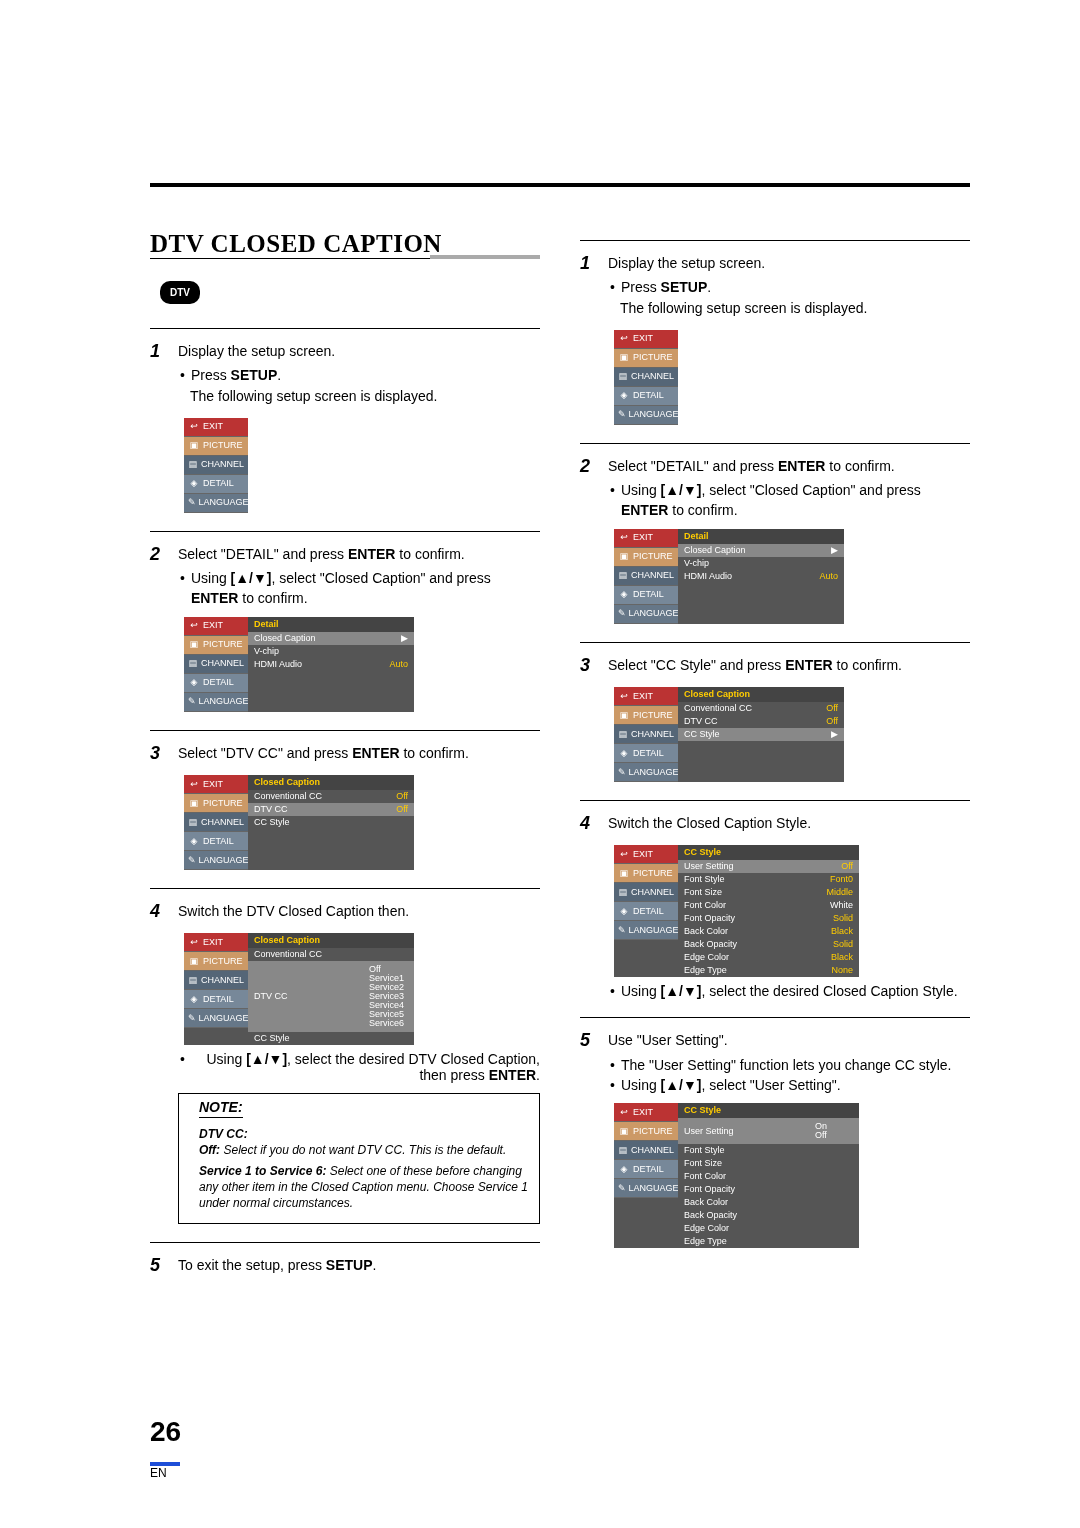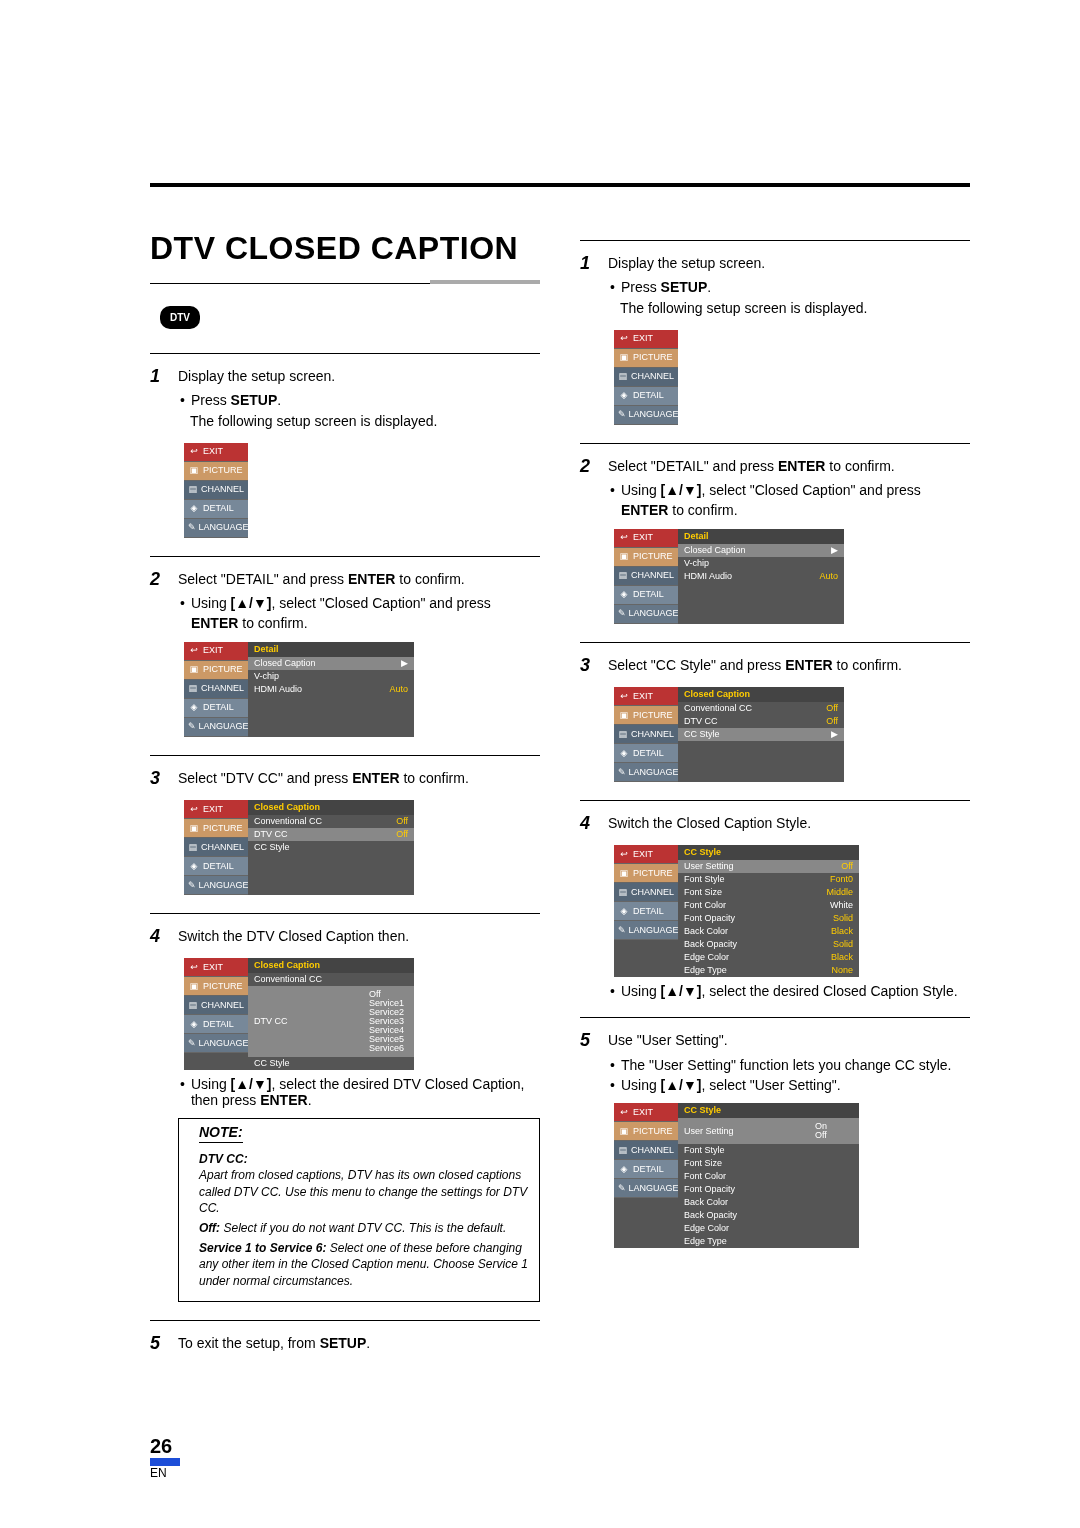--- a/index.html
+++ b/index.html
@@ -15,25 +15,25 @@
   .page {
     padding: 230px 110px 60px 150px;
     display: flex;
     gap: 40px;
   }
   .col {
     flex: 1;
     min-width: 0;
   }
   .section-title {
-    font-family: Liberation Sans, sans-serif;
+    font-family: Liberation Serif, serif;
     font-weight: 700;
-    font-size: 32px;
+    font-size: 25px;
     letter-spacing: 0.5px;
-    padding-bottom: 16px;
+    padding-bottom: 0;
     border-bottom: 1px solid #000;
     position: relative;
     margin-bottom: 14px;
   }
   .section-title::after {
     content: "";
     position: absolute;
     right: 0;
     bottom: -1px;
     height: 4px;
@@ -175,27 +175,27 @@
   .note-box .sub { font-weight:700; font-size:12px; margin-top:4px;}
   .note-box p { margin-bottom:4px; }
 
   .page-num {
     position: absolute;
     bottom: 48px;
     left: 150px;
     font-size: 11px;
   }
   .page-num .big {
-    font-size: 20px;
+    font-size: 28px;
     font-weight: 900;
     display: block;
-    border-bottom: 8px solid #1d4ed8;
+    border-bottom: 4px solid #1d4ed8;
     width: 30px;
     line-height: 1;
-    padding-bottom:2px;
+    padding-bottom:16px;
   }
   .page-num .lang { font-size: 12px; }
 
   
   .top-bar {
     position: absolute;
     top: 183px;
     left: 150px;
     right: 110px;
     height: 4px;
@@ -405,43 +405,42 @@
               <span style="display:block">Service4</span>
               <span style="display:block">Service5</span>
               <span style="display:block">Service6</span>
             </span>
           </div>
           <div class="mrow">
               <span class="mlabel">CC Style</span>
             </div>
         </div>
       </div>
-      <div style="margin-left:28px; margin-top:6px;">
+      <div style="margin-left:28px; margin-top:6px;text-align:right;">
         <div class="bullet">
             <span><span>Using </span><strong class="key">[▲/▼]</strong><span>, select the desired DTV Closed Caption, then press </span><strong class="key">ENTER</strong><span>.</span></span>
           </div>
       </div>
 
       <div class="note-box">
         <span class="note-title">NOTE:</span>
         <div class="sub">DTV CC:</div>
-        <p>Apart from closed captions, DTV has its own closed captions called DTV CC. Use this menu to change the settings for DTV CC.</p>
         <p><strong>Off: </strong><span>Select if you do not want DTV CC. This is the default.</span></p>
         <p><strong>Service 1 to Service 6: </strong><span>Select one of these before changing any other item in the Closed Caption menu. Choose Service 1 under normal circumstances.</span></p>
       </div>
     </div>
 
     <hr class="thin">
 
     
     <div class="step">
       <div class="step-row">
         <div class="step-num">5</div>
         <div class="step-body">
-          <p><span>To exit the setup, from </span><strong class="key">SETUP</strong><span>.</span></p>
+          <p><span>To exit the setup, press </span><strong class="key">SETUP</strong><span>.</span></p>
         </div>
       </div>
     </div>
   </div>
 
   <div class="col">
 
     <hr class="thin">
 
     <div class="step">

